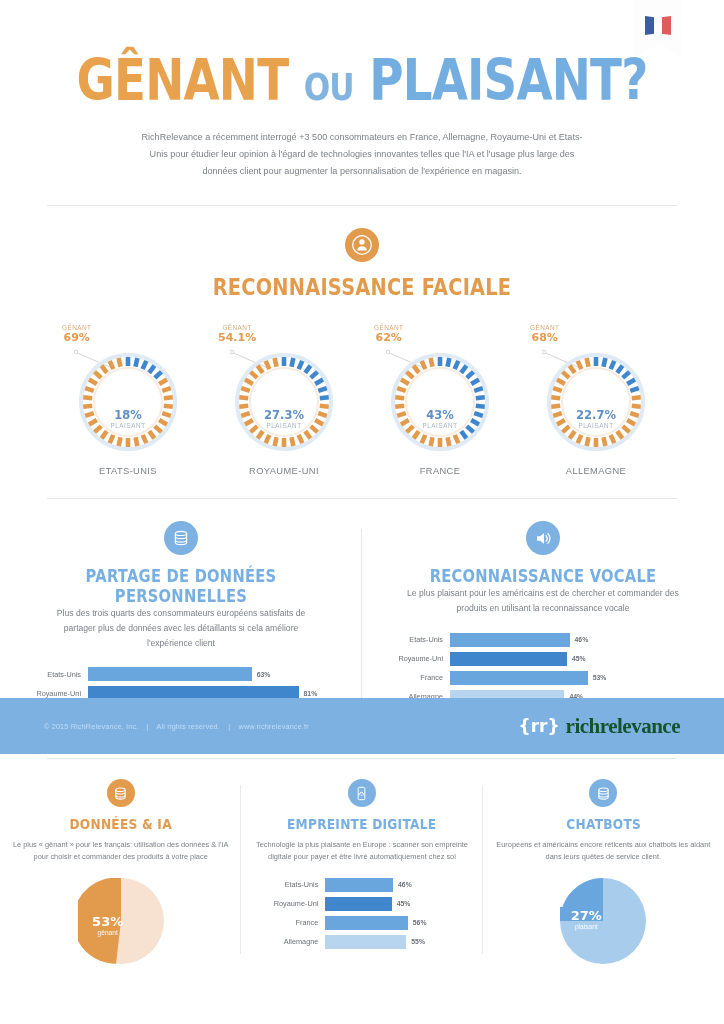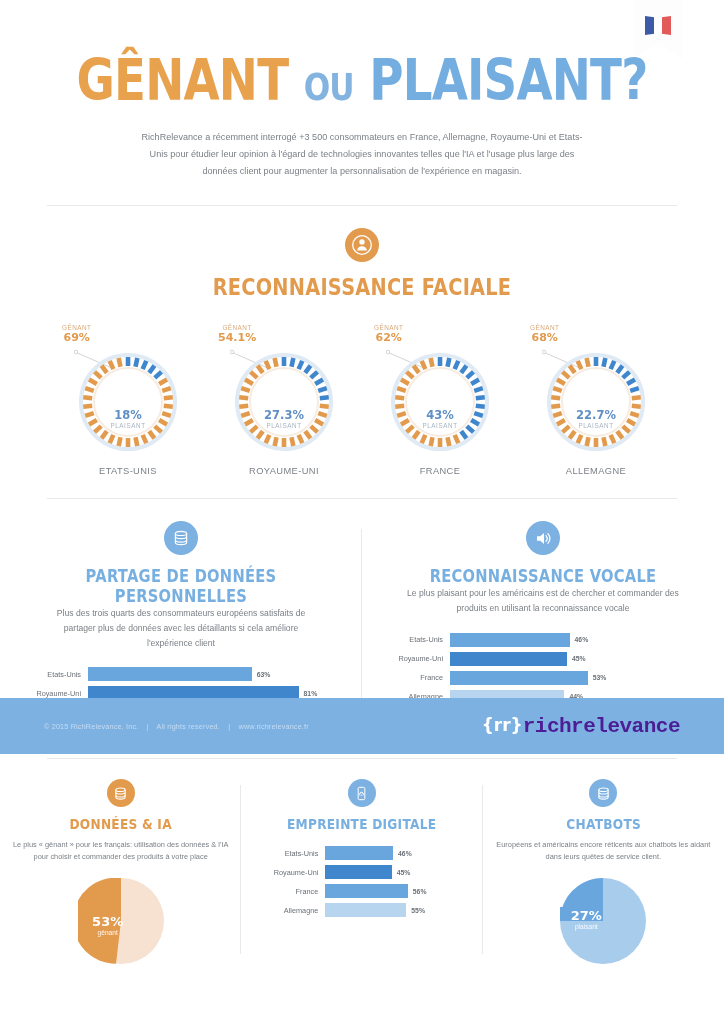--- a/index.html
+++ b/index.html
@@ -132,28 +132,28 @@
   .pie-label .pl { font-size: 6.6px; color: #fff; opacity: .92; }
 
   
   .footer {
     position: absolute; left: 0; bottom: 0; width: 724px; height: 56px;
     background: #7cb1e2; display: flex; align-items: center;
     justify-content: space-between; padding: 0 44px;
   }
   .footer .copy { font-size: 7.2px; color: #eaf2fb; letter-spacing: .2px; }
   .footer .copy span { padding: 0 6px; color: #c6dcf3; }
-  .brand { display: flex; align-items: flex-start; }
+  .brand { display: flex; align-items: center; gap: 6px; }
   .brand .mark {
     font-family: "DejaVu Sans", sans-serif; font-weight: 700;
     font-size: 17px; color: #fff;
   }
   .brand .name {
-    font-family: Liberation Mono, monospace; font-weight: 700;
-    font-size: 21px; color: #4c1d95; letter-spacing: -.5px;
+    font-family: Liberation Serif, serif; font-weight: 700;
+    font-size: 21px; color: #14532d; letter-spacing: -.5px;
   }
 </style>
 </head>
 <body>
 
 <div class="page">
 
   <div class="bookmark">
     <div class="flag">
       <i style="background:#3c5aa8"></i>
@@ -523,20 +523,21 @@
     </div>
 
     <div class="tcol sep">
       <div class="circ-icon blue sm">
         <svg width="15" height="15" viewBox="0 0 18 18">
           <rect x="5" y="1.6" width="8" height="14.8" rx="1.5" fill="none" stroke="#fff" stroke-width="1.2"></rect>
           <path d="M7.2 9.3a1.8 1.8 0 013.6 0M6.4 10.8c0-2 1.2-3.2 2.6-3.2s2.6 1.2 2.6 3.2M8.2 11.3a.8.8 0 011.6 0" fill="none" stroke="#fff" stroke-width=".85" stroke-linecap="round"></path>
         </svg>
       </div>
       <div class="sec-title blue">EMPREINTE DIGITALE</div>
+      <div class="sec-sub">Technologie la plus plaisante en Europe : scanner son empreinte digitale pour payer et être livré automatiquement chez soi</div>
       <div class="bars" style="margin-top:13px">
           <div class="bar-row">
             <div class="bar-label">Etats-Unis</div>
             <div class="bar-track">
               <div class="bar-fill" style="width: 46%; background: rgb(106, 166, 222);"></div>
               <div class="bar-val">46%</div>
             </div>
           </div>
           <div class="bar-row">
             <div class="bar-label">Royaume-Uni</div>

